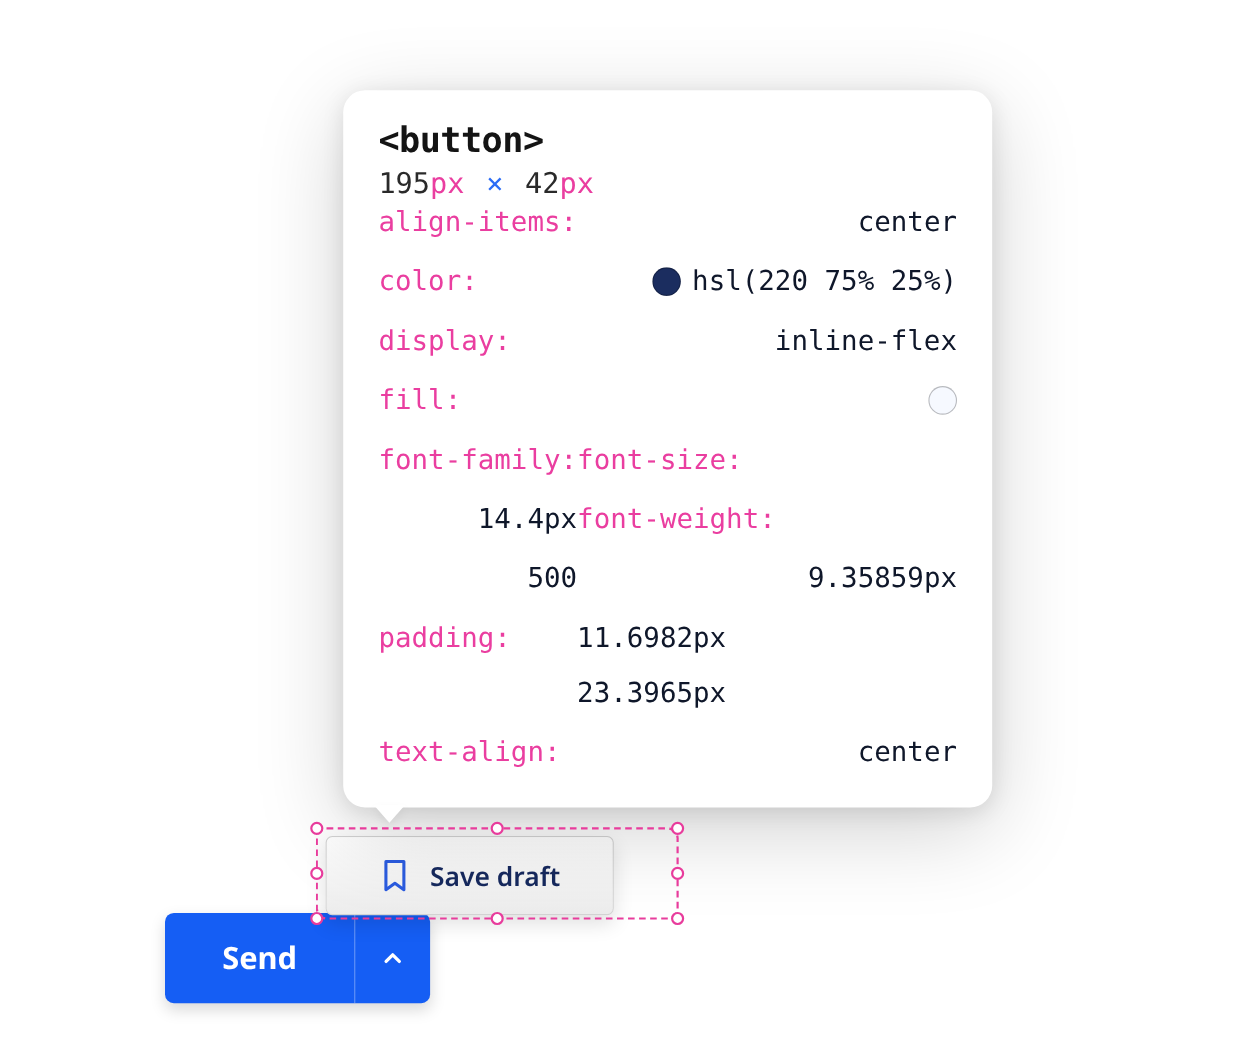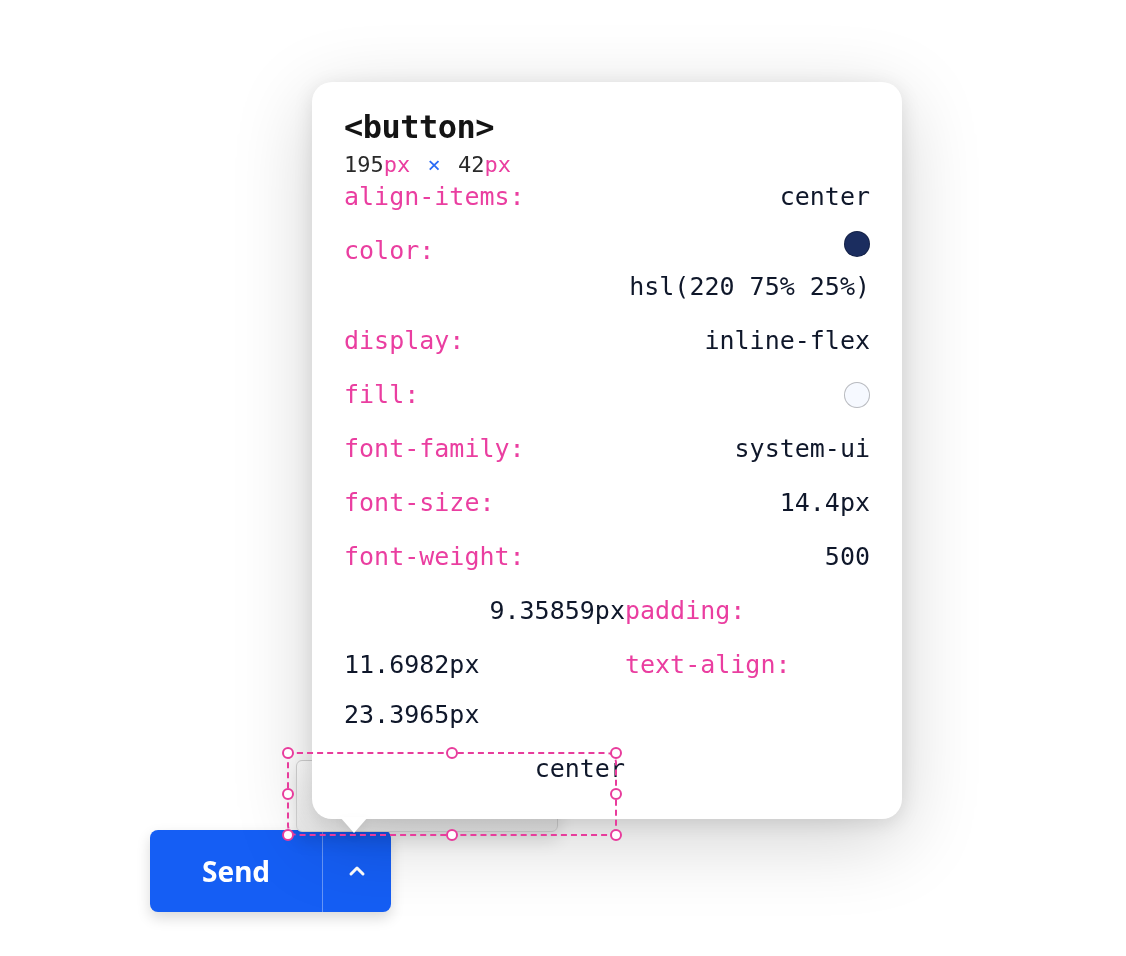--- a/index.html
+++ b/index.html
@@ -44,21 +44,21 @@
   .tooltip-title {
     font-family: ui-monospace, Menlo, Consolas, monospace;
     font-weight: 800;
     font-size: 32px;
     color: #141414;
     letter-spacing: -0.5px;
     margin-bottom: 6px;
   }
   .tooltip-dims {
     font-family: ui-monospace, Menlo, Consolas, monospace;
-    font-size: 22px;
+    font-size: 26px;
     color: #2a2a2a;
   }
   .dim-num { color: #2a2a2a; font-weight: 500; }
   .dim-unit { color: #ea3ea0; }
   .dim-sep { color: #2b6cf6; padding: 0 4px; font-weight: 500; }
 
   .props {
     display: grid;
     grid-template-columns: auto 1fr;
     row-gap: 14px;
@@ -198,23 +198,20 @@
         </div>
         <div class="prop-key">display</div>
         <div class="prop-val">
           <span>inline-flex</span>
         </div>
         <div class="prop-key">fill</div>
         <div class="prop-val">
           <span class="swatch" style="background: rgb(246, 249, 255);"></span>
         </div>
         <div class="prop-key">font-family</div>
-        <div class="prop-val">
-          <span>system-ui</span>
-        </div>
         <div class="prop-key">font-size</div>
         <div class="prop-val">
           <span>14.4px</span>
         </div>
         <div class="prop-key">font-weight</div>
         <div class="prop-val">
           <span>500</span>
         </div>
         <div class="prop-val">
           <span>9.35859px</span>

